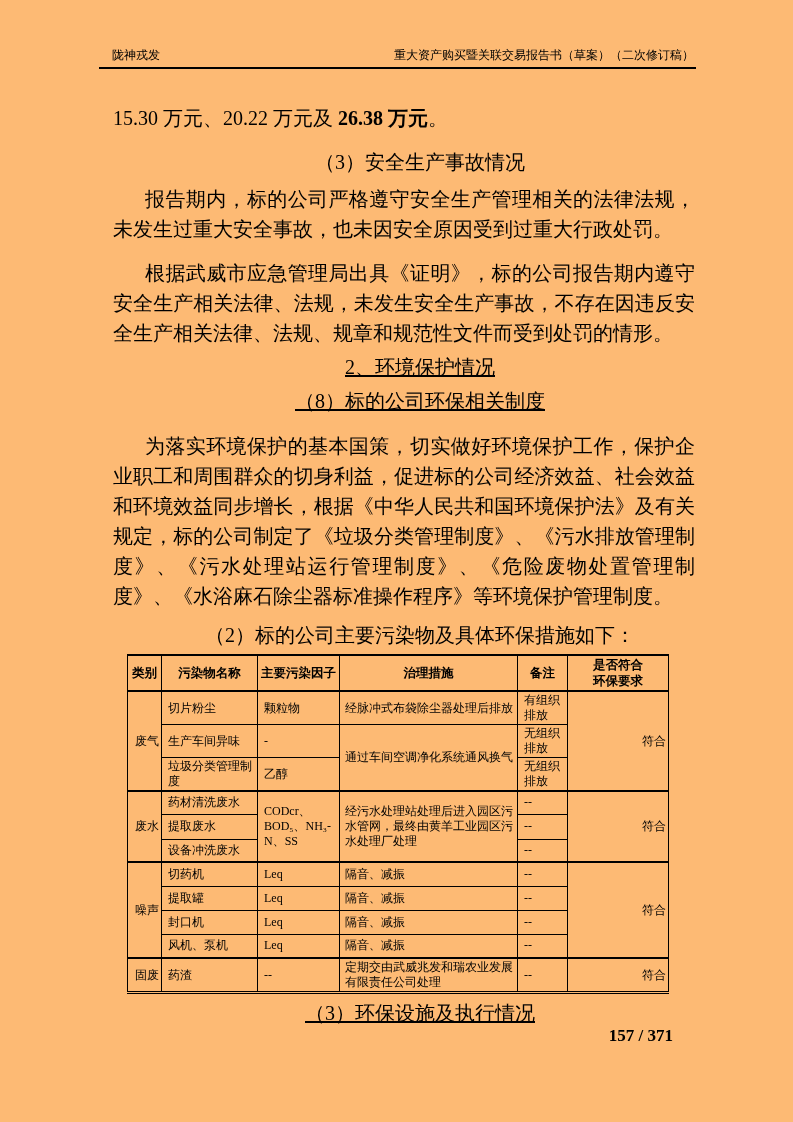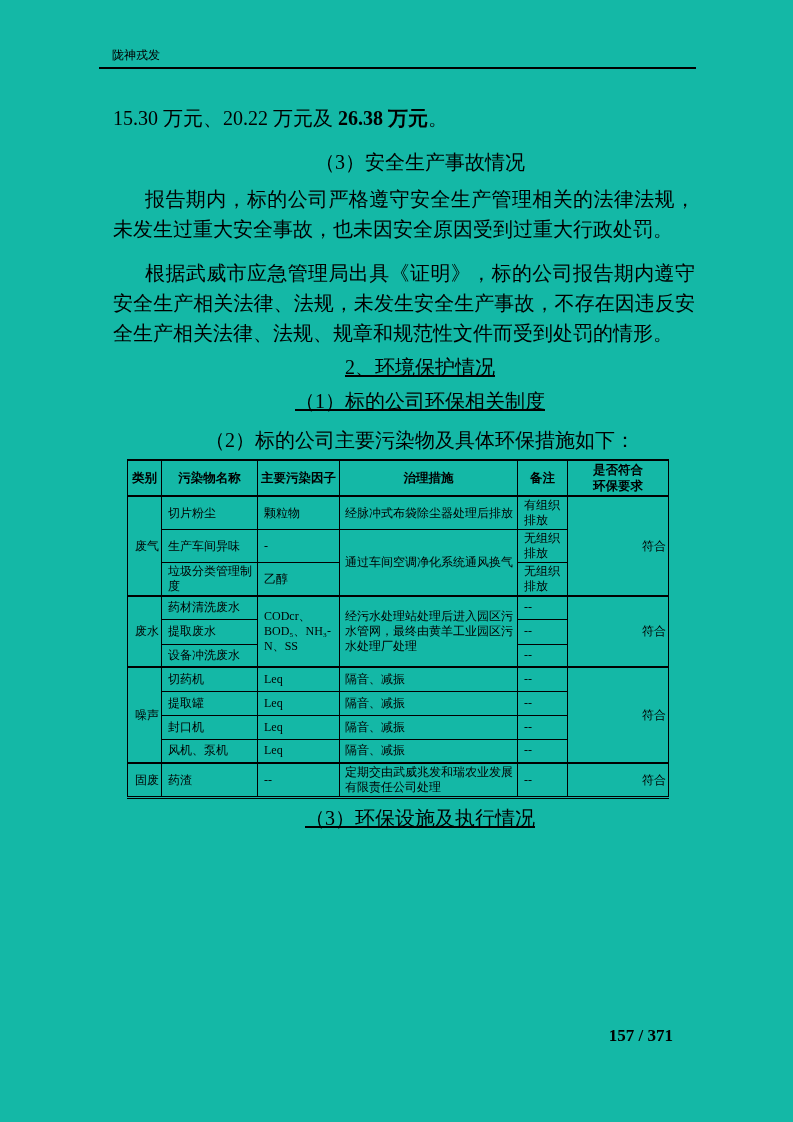--- a/index.html
+++ b/index.html
@@ -1,20 +1,20 @@
 <!DOCTYPE html>
 <html><head>
 <meta charset="utf-8">
 <style>
   html, body { margin: 0; padding: 0; background: #ffffff; }
   .page {
     position: relative;
     width: 793px;
     height: 1122px;
-    background: #14b8a6;
+    background: #fdba74;
     color: #000000;
     font-family: "Liberation Serif", "DejaVu Serif", serif;
     overflow: hidden;
   }
   .page-header {
     position: absolute;
     left: 99px;
     top: 47px;
     width: 597px;
     display: flex;
@@ -87,36 +87,38 @@
     font-weight: bold;
   }
 </style>
 </head>
 <body>
 
 <div class="page">
 
   <div class="page-header">
     <span>陇神戎发</span>
+    <span>重大资产购买暨关联交易报告书（草案）（二次修订稿）</span>
   </div>
 
   <div class="content">
 
     <p class="para"><span>15.30 万元、20.22 万元及 </span><span class="bold">26.38 万元</span><span>。</span></p>
 
     <p class="heading m14">（3）安全生产事故情况</p>
 
     <p class="para indent m7">报告期内，标的公司严格遵守安全生产管理相关的法律法规，未发生过重大安全事故，也未因安全原因受到过重大行政处罚。</p>
 
     <p class="para indent m14">根据武威市应急管理局出具《证明》，标的公司报告期内遵守安全生产相关法律、法规，未发生安全生产事故，不存在因违反安全生产相关法律、法规、规章和规范性文件而受到处罚的情形。</p>
 
     <p class="heading m12">2、环境保护情况</p>
 
-    <p class="heading m12">（1）标的公司环保相关制度</p>
-
+    <p class="heading m12">（8）标的公司环保相关制度</p>
+
+    <p class="para indent m15">为落实环境保护的基本国策，切实做好环境保护工作，保护企业职工和周围群众的切身利益，促进标的公司经济效益、社会效益和环境效益同步增长，根据《中华人民共和国环境保护法》及有关规定，标的公司制定了《垃圾分类管理制度》、《污水排放管理制度》、《污水处理站运行管理制度》、《危险废物处置管理制度》、《水浴麻石除尘器标准操作程序》等环境保护管理制度。</p>
 
     <p class="heading m9">（2）标的公司主要污染物及具体环保措施如下：</p>
 
     <table class="pollutants">
       <colgroup>
         <col style="width:34px">
           <col style="width:96px">
           <col style="width:82px">
         <col style="width:178px">
           <col style="width:50px">

